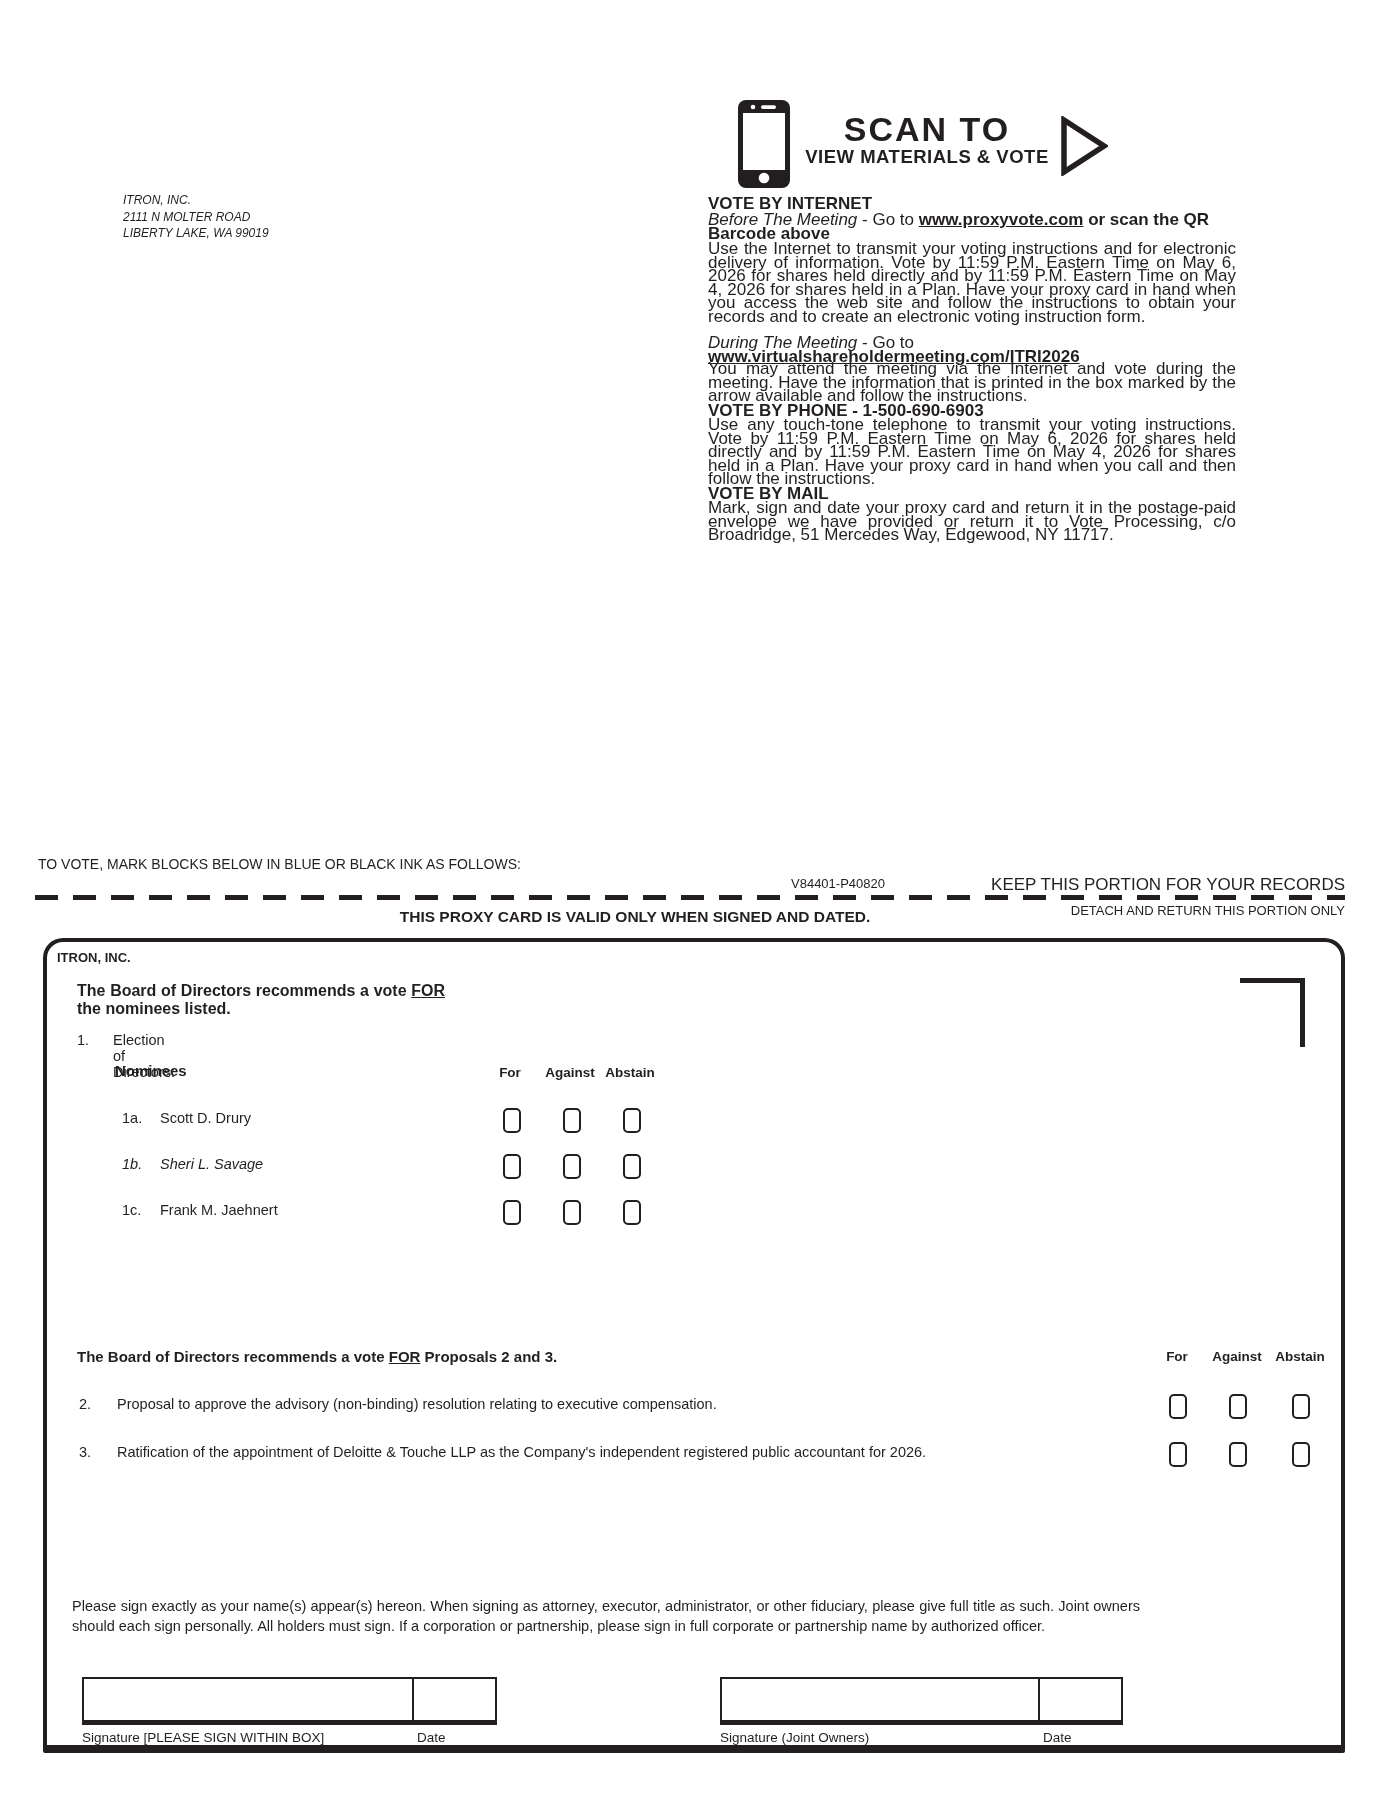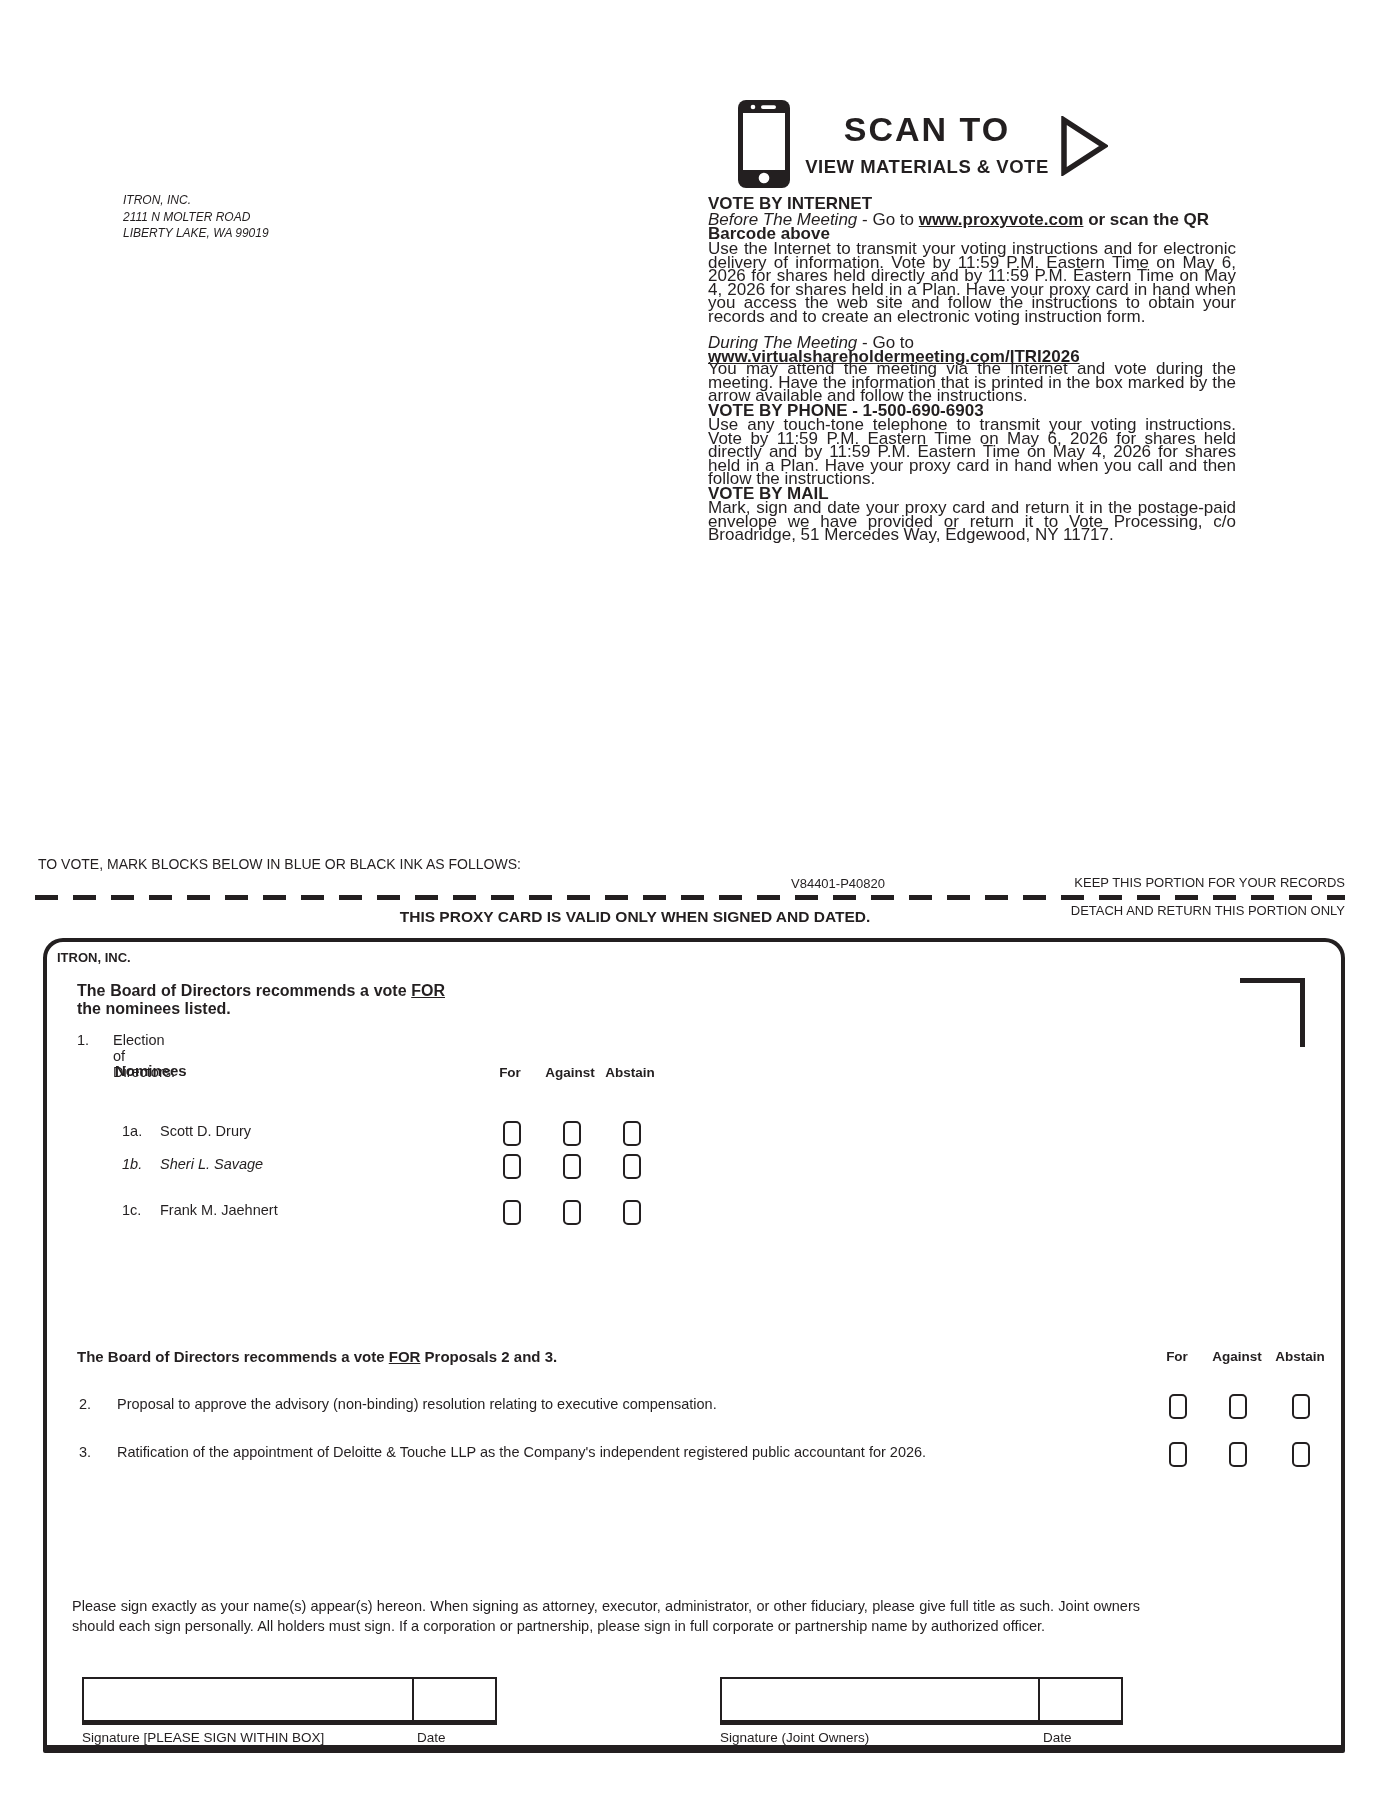--- a/index.html
+++ b/index.html
@@ -6,33 +6,33 @@
   .page {
     position:relative; width:1388px; height:1796px; background:#ffffff;
     font-family:"Liberation Sans", sans-serif; color:#231f20; overflow:hidden;
   }
   
   .sender { position:absolute; left:123px; top:192px; font-style:italic; font-size:12px; line-height:16.5px; }
   
   .phone-icon { position:absolute; left:738px; top:100px; }
   .scan-text { position:absolute; left:798px; top:112px; width:258px; text-align:center; }
   .scan-title { font-size:34px; font-weight:900; letter-spacing:2px; line-height:34px; }
-  .scan-sub { font-size:18.5px; font-weight:900; letter-spacing:0.5px; line-height:19px; margin-top:11px; }
+  .scan-sub { font-size:18.5px; font-weight:900; letter-spacing:0.5px; line-height:19px; margin-top:1px; }
   .arrow-icon { position:absolute; left:1060px; top:116px; }
   
   .vc { position:absolute; left:708px; width:528px; font-size:17px; line-height:13.5px; }
   .vc.just { text-align:justify; }
   .vh { font-weight:bold; }
   .it { font-style:italic; }
   .lnk { font-weight:bold; text-decoration:underline; }
   .bld { font-weight:bold; }
   
   .tovote { position:absolute; left:38px; top:856px; font-size:14px; }
   .ctrlnum { position:absolute; left:791px; top:876px; font-size:13px; }
-  .keep { position:absolute; right:43px; top:875px; font-size:13px; }
+  .keep { position:absolute; right:43px; top:875px; font-size:17px; }
   .detachonly { position:absolute; right:43px; top:903px; font-size:13px; }
   .dashline { position:absolute; left:35px; top:895px; width:1310px; height:5px;
     background:repeating-linear-gradient(90deg,#231f20 0 23px, transparent 23px 38px); }
   .validline { position:absolute; left:355px; top:908px; width:560px; text-align:center; font-weight:bold; font-size:15.5px; }
   
   .card { position:absolute; left:43px; top:938px; width:1294px; height:803px;
     border:4px solid #231f20; border-bottom:8px solid #231f20; border-radius:20px 20px 2px 2px; }
   .card-company { position:absolute; left:10px; top:8px; font-weight:bold; font-size:13px; }
   .cornermark { position:absolute; left:1193px; top:36px; width:60px; height:64px;
     border-top:5px solid #231f20; border-right:5px solid #231f20; }
@@ -120,21 +120,21 @@
     <div class="item1">
       <span class="item1-num">1.</span>
       <span class="item1-title">Election of Directors:</span>
     </div>
 
     <div class="nomhead">Nominees</div>
     <span class="colhead" style="left:463px; top:123px;">For</span>
     <span class="colhead" style="left:523px; top:123px;">Against</span>
     <span class="colhead" style="left:583px; top:123px;">Abstain</span>
 
-    <div class="nrow" style="top:166px;margin-top:13px;">
+    <div class="nrow" style="top:166px;">
       <span class="nnum">1a.</span>
       <span class="nname">Scott D. Drury</span>
       <span class="cb n1"></span>
       <span class="cb n2"></span>
       <span class="cb n3"></span>
     </div>
     <div class="nrow" style="top:212px;font-style:italic;">
       <span class="nnum">1b.</span>
       <span class="nname">Sheri L. Savage</span>
       <span class="cb n1"></span>

